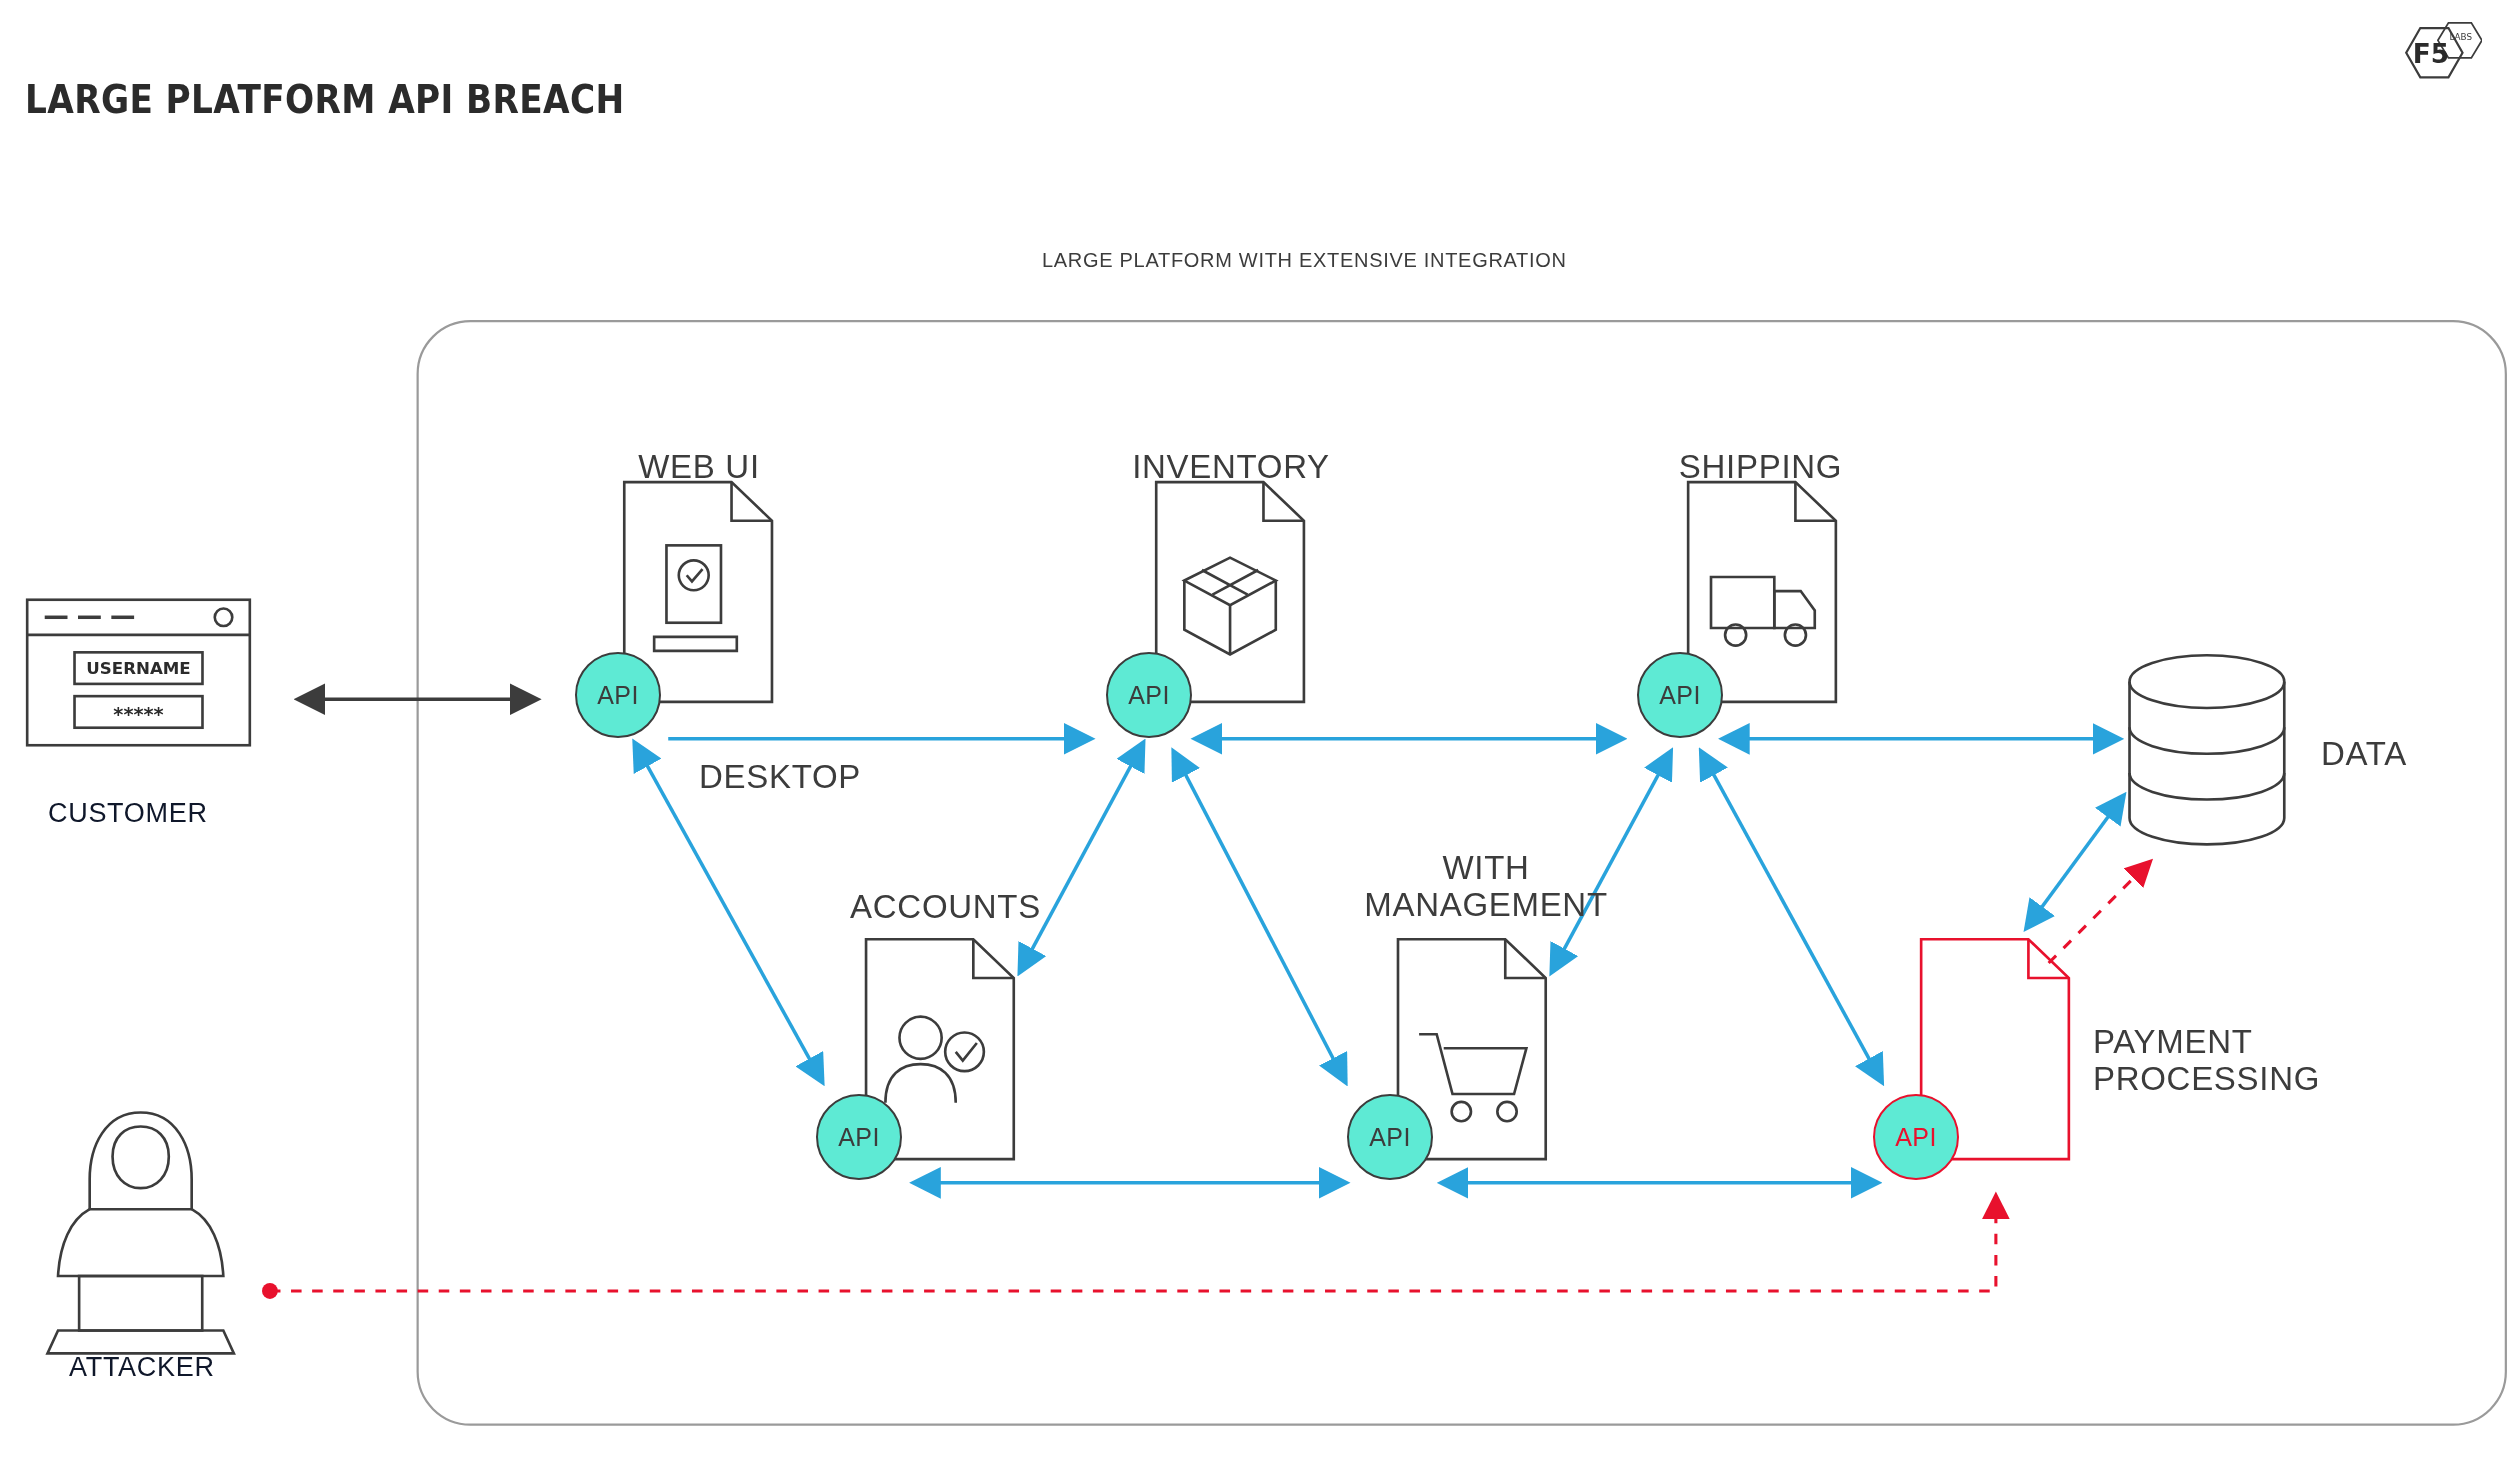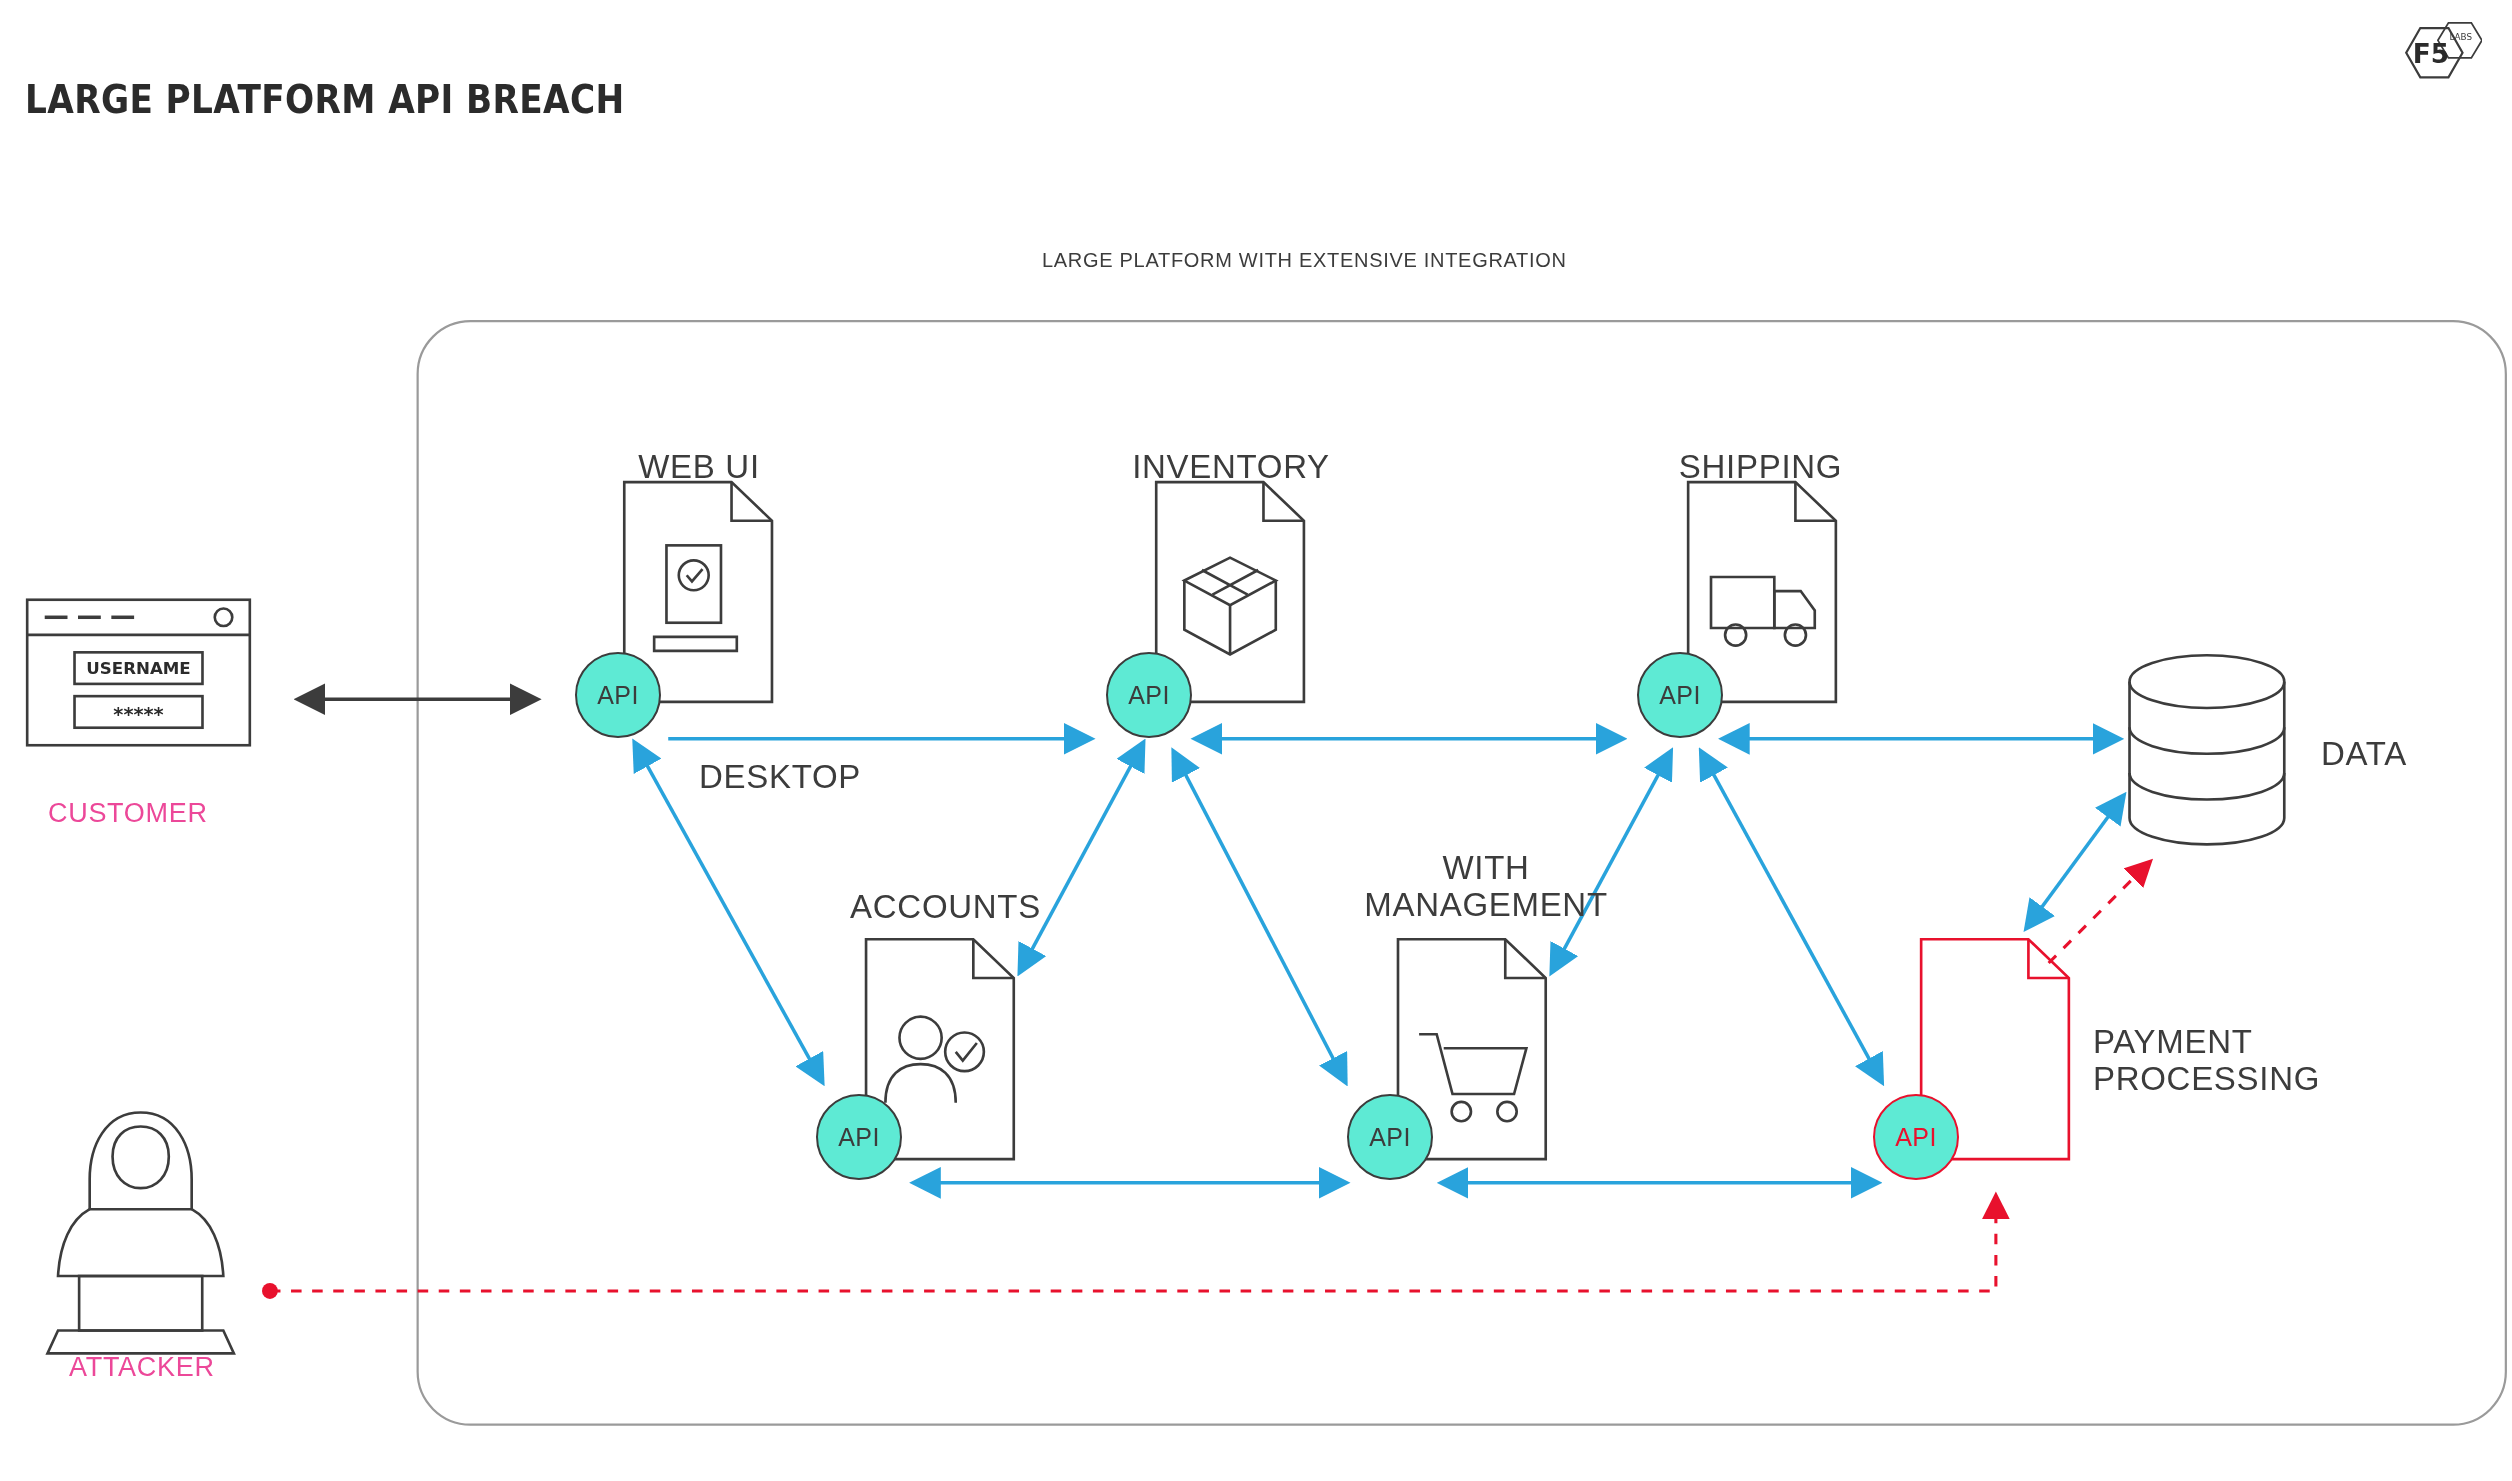--- a/index.html
+++ b/index.html
@@ -81,21 +81,21 @@
     position: absolute;
     left: 24.6px;
     top: 598px;
     width: 227px;
     height: 149px;
   }
   .cust-label, .att-label {
     position: absolute;
     font-size: 27px;
     letter-spacing: 0.7px;
-    color: #ec4899;
+    color: #0f172a;
     white-space: nowrap;
   }
   svg.layer {
     position: absolute;
     left: 0; top: 0;
     width: 2512px;
     height: 1482px;
     overflow: visible;
   }
 </style>

